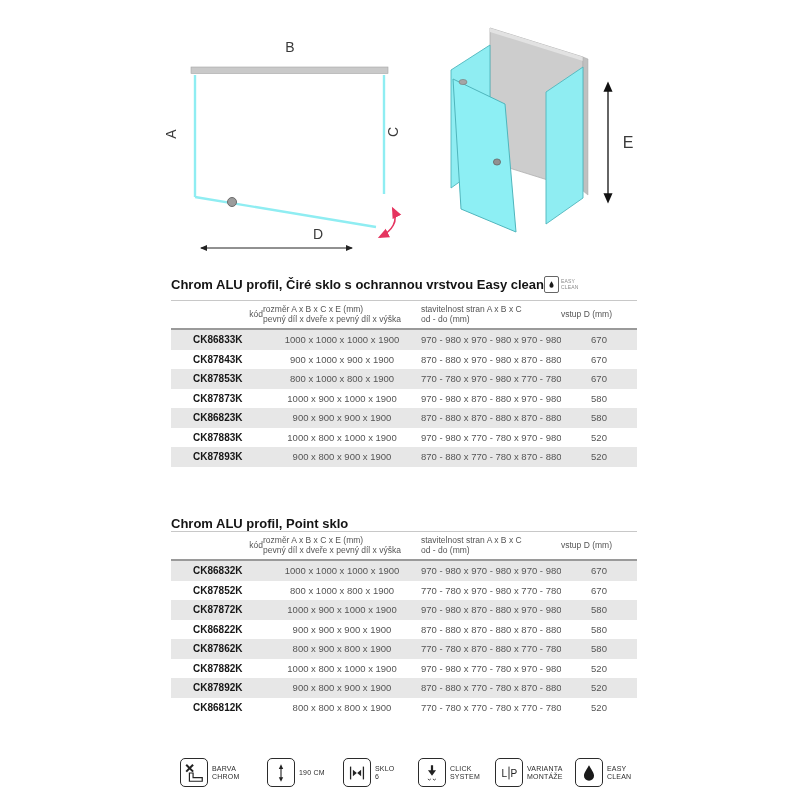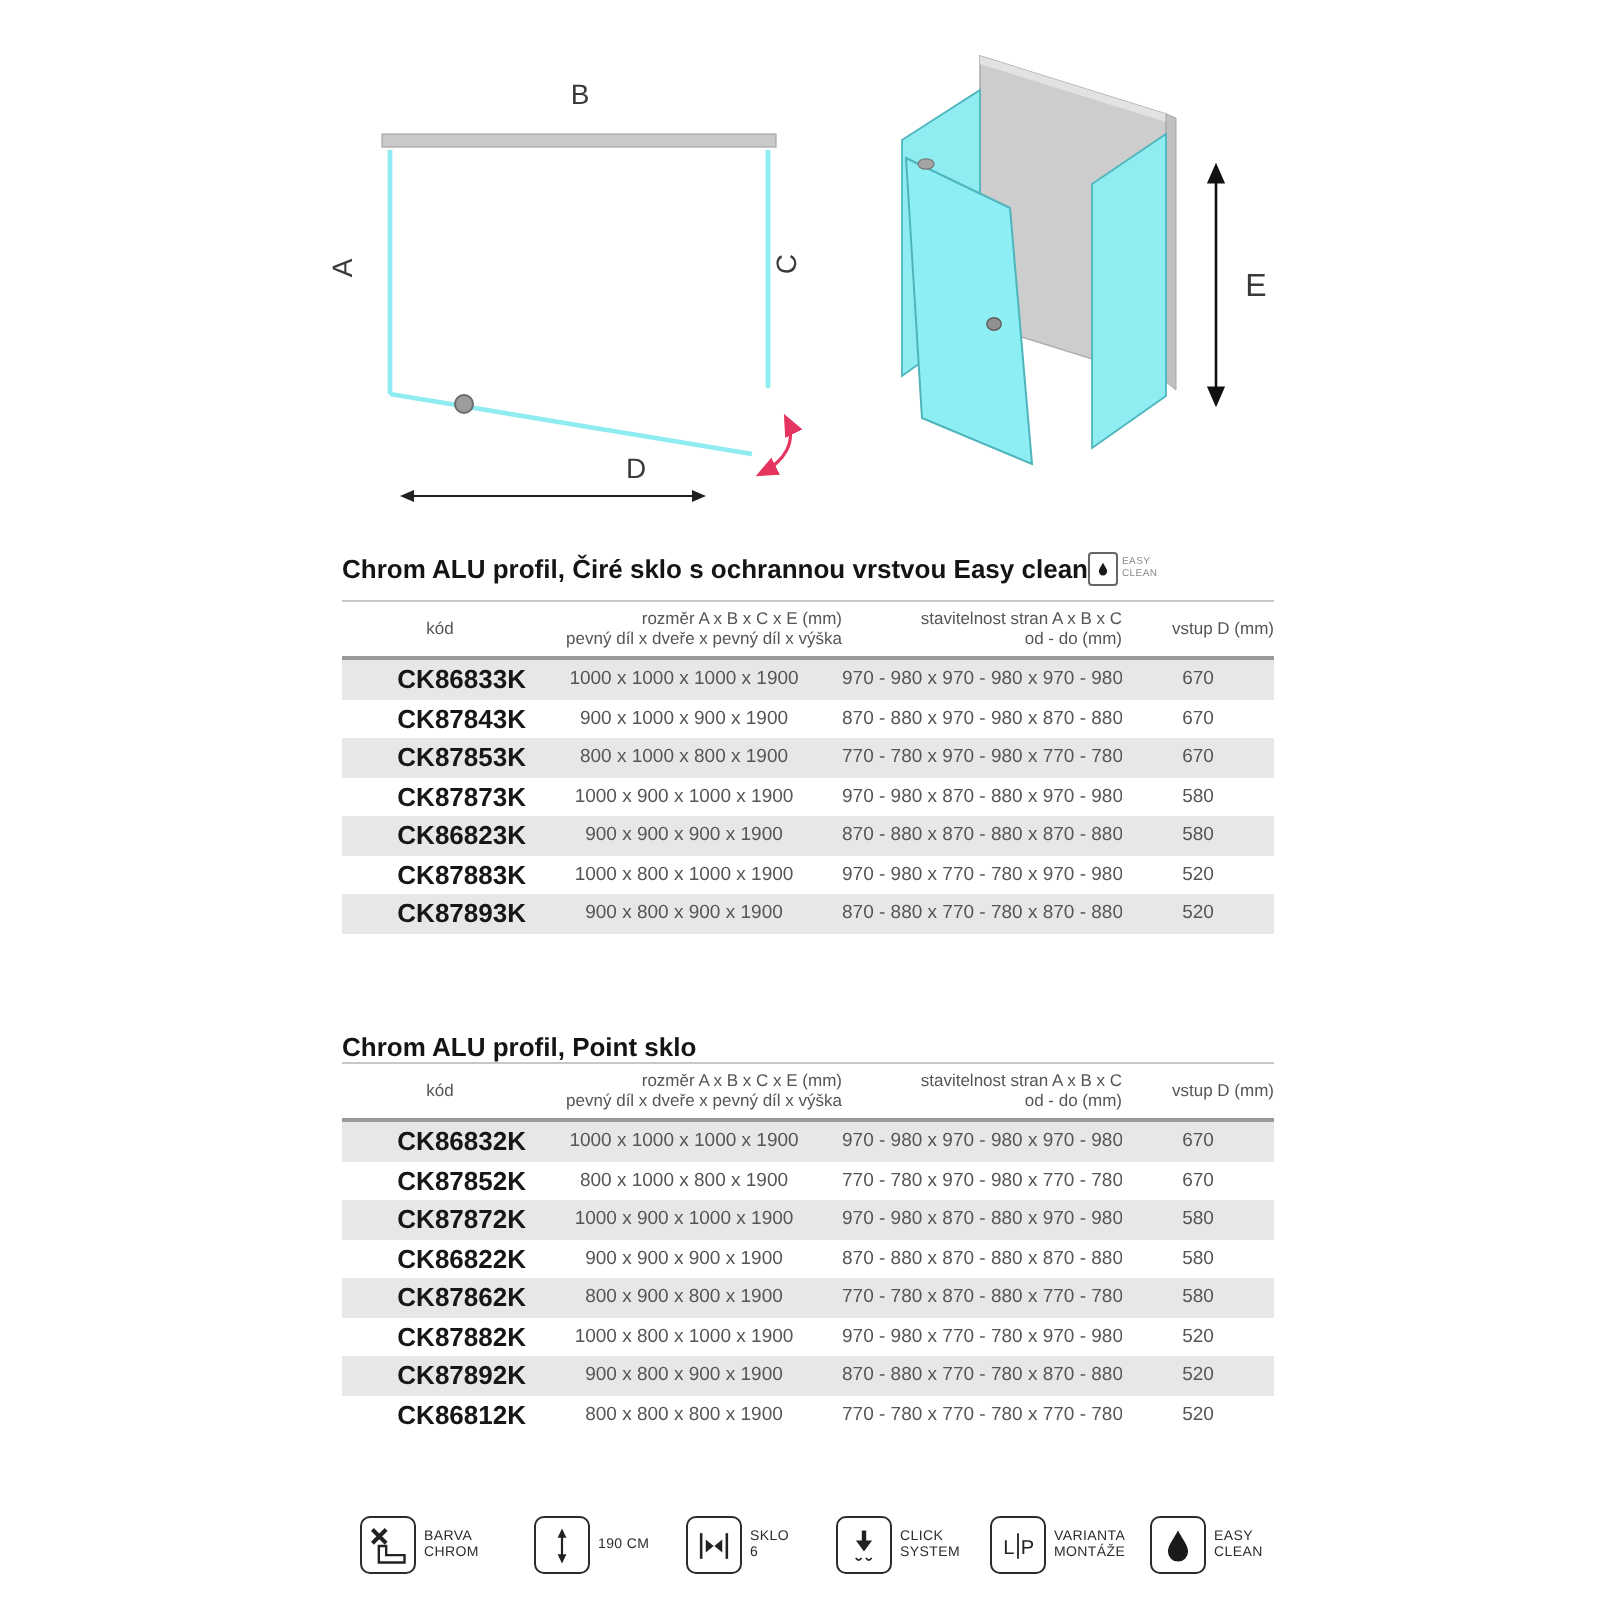--- a/index.html
+++ b/index.html
@@ -25,29 +25,29 @@
   .badge-text { display:inline-flex; flex-direction:column; }
   .badge-text span { font-size:5px; line-height:5.5px; font-weight:normal; color:#8a8a8a; letter-spacing:.2px; }
 
   table.spec-table {
     position:absolute; left:171px; width:466px;
     border-collapse:collapse; table-layout:fixed;
   }
   table.spec-table thead th {
     border-top:1px solid #c8c8c8; border-bottom:2px solid #9a9a9a;
     font-size:8.5px; font-weight:normal; color:#555;
-    padding:3px 0 4px 0; line-height:10px; text-align:right; vertical-align:middle;
-  }
-  table.spec-table thead th.col-code { text-align:center; padding-left:6px;margin-top:12px; }
+    padding:3px 0 4px 0; line-height:10px; text-align:left; vertical-align:middle;
+  }
+  table.spec-table thead th.col-code { text-align:right; padding-left:6px;margin-top:12px; }
   table.spec-table tbody td {
     height:19.5px; padding:0; font-size:9.5px; color:#555;
     text-align:center; white-space:nowrap; overflow:hidden;
   }
   table.spec-table tbody td:first-child {
-    text-align:right; padding-left:7px; font-weight:bold; color:#161616; font-size:13px;
+    text-align:left; padding-left:22px; font-weight:bold; color:#161616; font-size:10px;
   }
   table.spec-table tbody tr:nth-child(odd) { background:#e7e7e7; }
 
   .legend-item { position:absolute; top:758px; display:flex; align-items:center; }
   .legend-box {
     width:26px; height:27px; border:1.6px solid #2b2b2b; border-radius:5px;
     display:flex; align-items:center; justify-content:center; background:#fff; flex:0 0 auto;
   }
   .legend-label { margin-left:4px; }
   .legend-label span { display:block; font-size:7px; line-height:8px; color:#2b2b2b; letter-spacing:.2px; }

